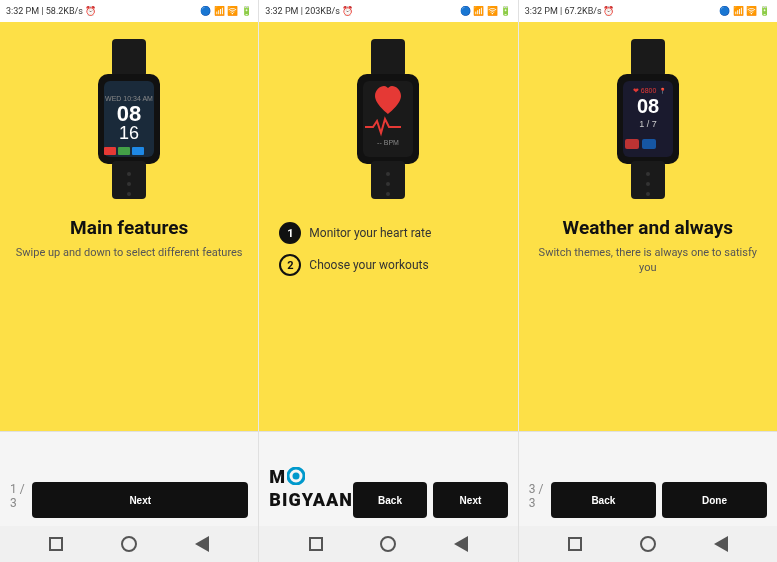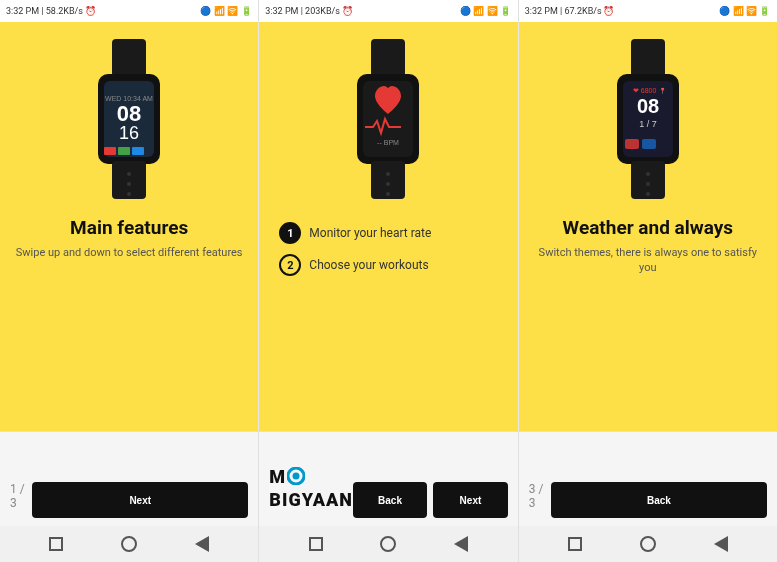--- a/index.html
+++ b/index.html
@@ -354,20 +354,21 @@
     <div class="btn-row">
       <button class="btn">Back</button>
       <button class="btn">Next</button>
     </div>
   </div>
 
   <div class="bottom-panel">
     <div class="page-indicator">3 / 3</div>
     <div class="btn-row">
       <button class="btn">Back</button>
+      <button class="btn">Done</button>
     </div>
   </div>
 
 </div>
 
 <div class="nav-bars">
   <div class="nav-bar">
     <div class="nav-icon">
       <div class="nav-square"></div>
     </div>

